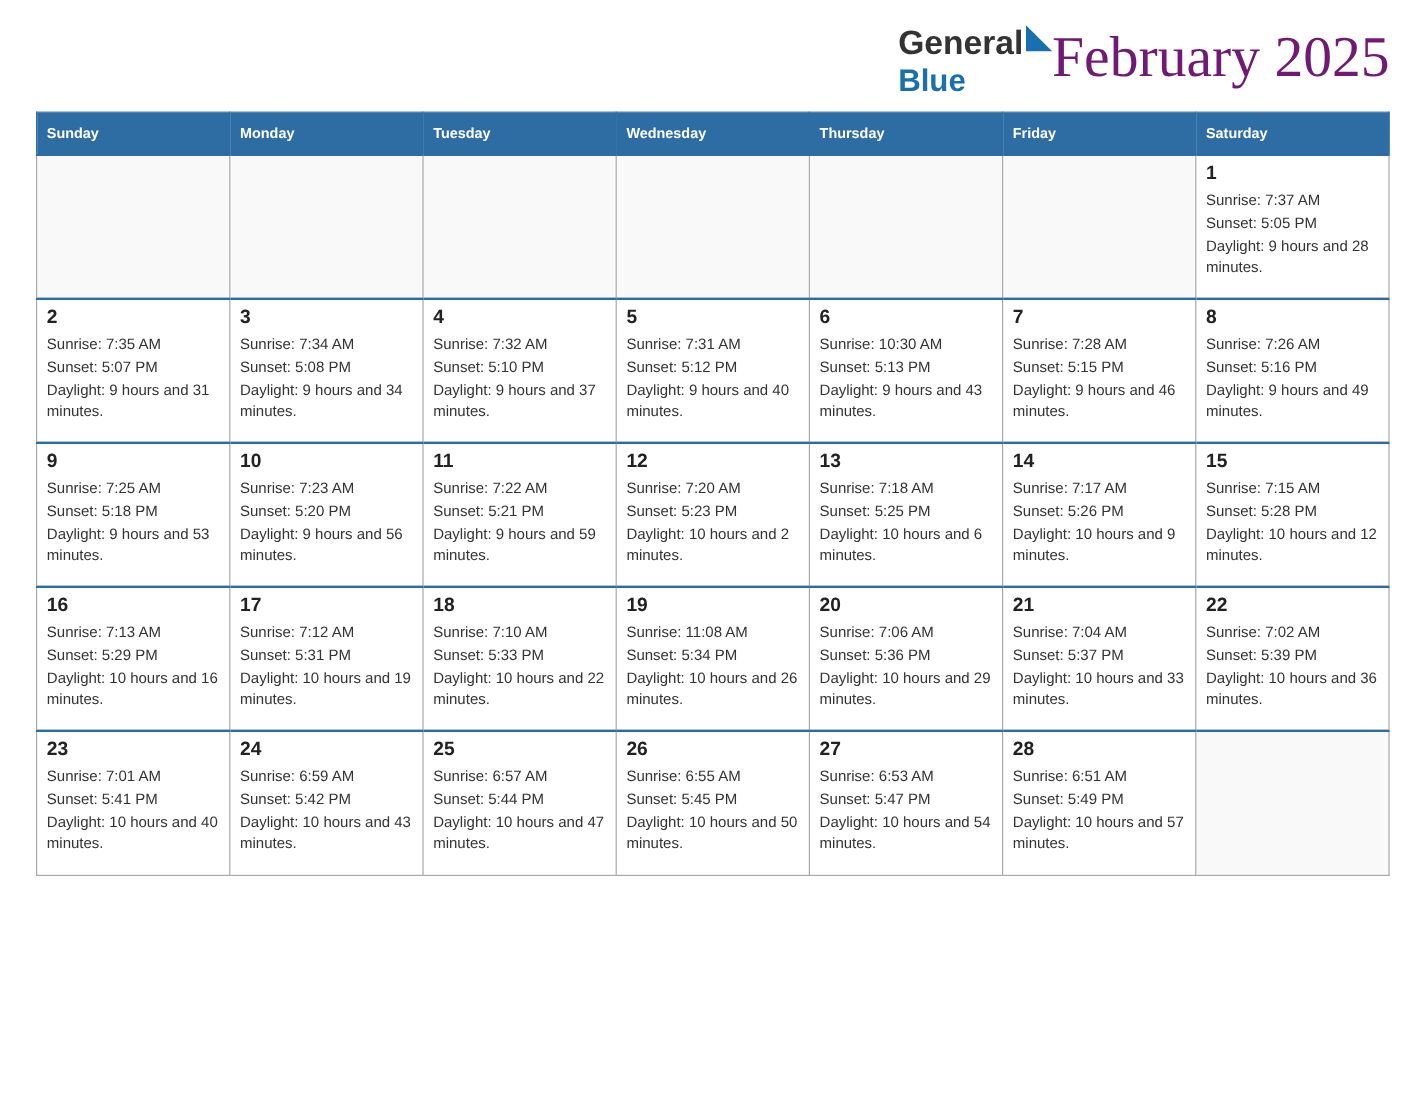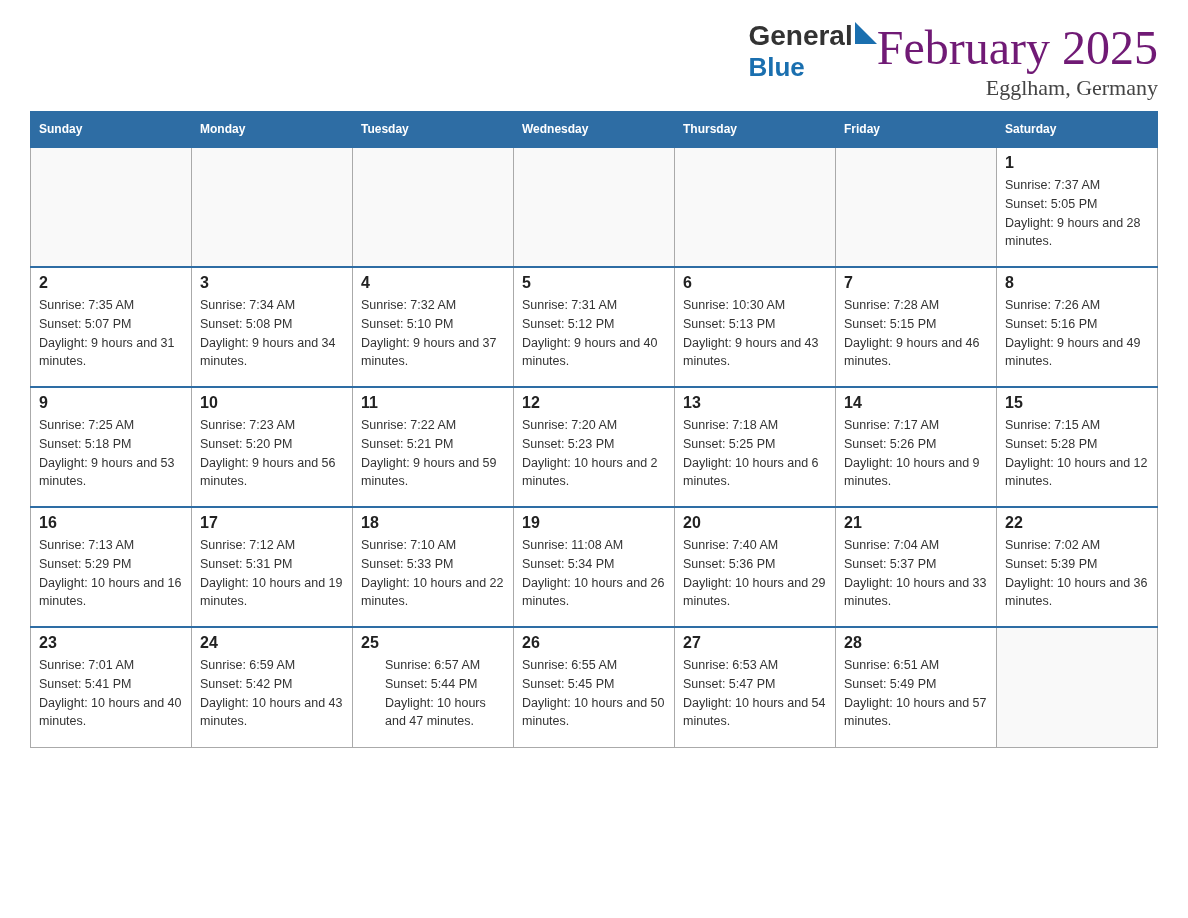--- a/index.html
+++ b/index.html
@@ -110,21 +110,20 @@
       <div style="display:inline-block; margin-left:2px; margin-bottom:4px;">
         <svg width="22" height="22" viewBox="0 0 22 22">
           <polygon points="0,0 22,22 0,22" fill="#1a6faf"></polygon>
         </svg>
       </div>
     </div>
     <span class="logo-blue" style="margin-left: 0; font-size:26px;">Blue</span>
   </div>
   <div class="title-block">
     <div class="month-title">February 2025</div>
-    <div class="location-title">Egglham, Germany</div>
   </div>
 </div>
 
 <table class="calendar-table">
   <thead>
     <tr>
       <th>Sunday</th>
       <th>Monday</th>
       <th>Tuesday</th>
       <th>Wednesday</th>
@@ -256,21 +255,21 @@
 Daylight: 10 hours and 22 minutes.</div>
         </td>
         <td>
           <span class="day-number">19</span>
           <div class="day-info" style="white-space: pre-line;">Sunrise: 11:08 AM
 Sunset: 5:34 PM
 Daylight: 10 hours and 26 minutes.</div>
         </td>
         <td>
           <span class="day-number">20</span>
-          <div class="day-info" style="white-space: pre-line;">Sunrise: 7:40 AM
+          <div class="day-info" style="white-space: pre-line;">Sunrise: 7:06 AM
 Sunset: 5:36 PM
 Daylight: 10 hours and 29 minutes.</div>
         </td>
         <td>
           <span class="day-number">21</span>
           <div class="day-info" style="white-space: pre-line;">Sunrise: 7:04 AM
 Sunset: 5:37 PM
 Daylight: 10 hours and 33 minutes.</div>
         </td>
         <td>
@@ -288,21 +287,21 @@
 Daylight: 10 hours and 40 minutes.</div>
         </td>
         <td>
           <span class="day-number">24</span>
           <div class="day-info" style="white-space: pre-line;">Sunrise: 6:59 AM
 Sunset: 5:42 PM
 Daylight: 10 hours and 43 minutes.</div>
         </td>
         <td>
           <span class="day-number">25</span>
-          <div class="day-info" style="white-space: pre-line; margin-left: 24px;">Sunrise: 6:57 AM
+          <div class="day-info" style="white-space: pre-line;">Sunrise: 6:57 AM
 Sunset: 5:44 PM
 Daylight: 10 hours and 47 minutes.</div>
         </td>
         <td>
           <span class="day-number">26</span>
           <div class="day-info" style="white-space: pre-line;">Sunrise: 6:55 AM
 Sunset: 5:45 PM
 Daylight: 10 hours and 50 minutes.</div>
         </td>
         <td>

